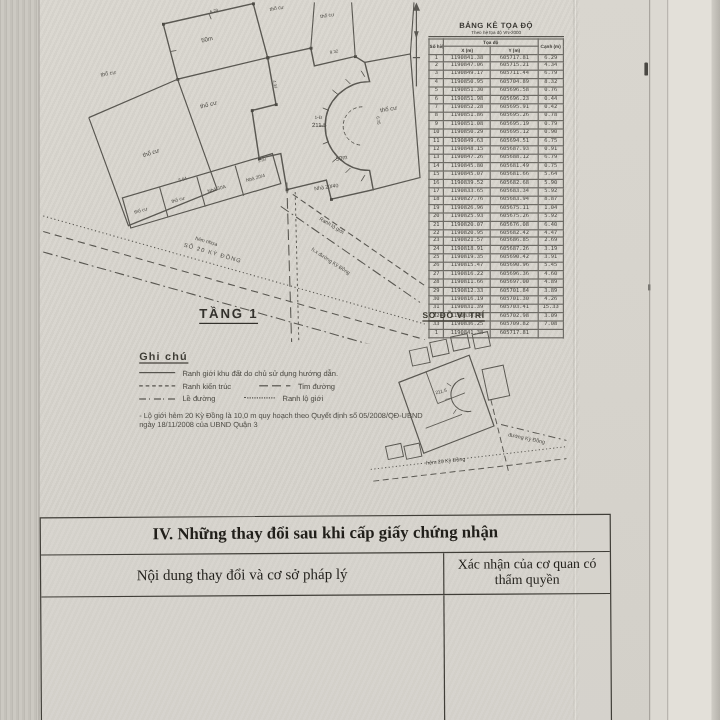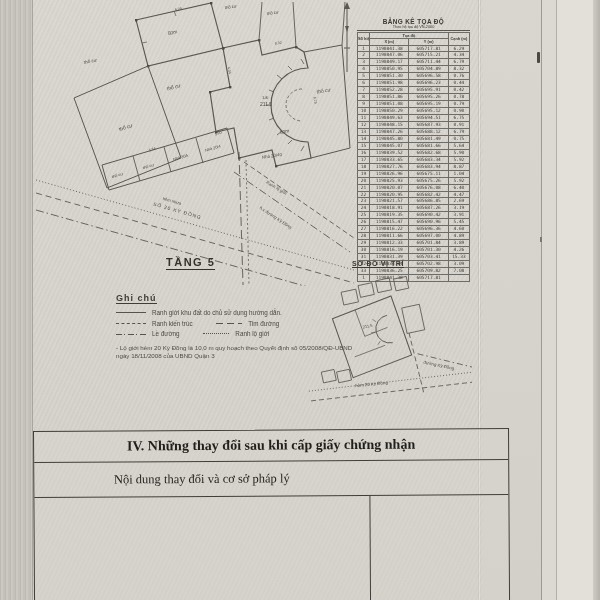--- a/index.html
+++ b/index.html
@@ -195,21 +195,21 @@
     <g fill="#4c4a44" font-family="Liberation Sans,sans-serif">
       <text font-size="3.6" transform="rotate(-13 146 10)" x="141" y="10">6.29</text>
       <text font-size="3.6" transform="rotate(78 194 70)" x="191" y="70">4.34</text>
       <text font-size="3.6" transform="rotate(-10 246 44)" x="241" y="44">8.32</text>
       <text font-size="3.6" transform="rotate(82 280 100)" x="277" y="100">6.75</text>
       <text font-size="3.6" transform="rotate(-16 120 150)" x="115" y="150">5.64</text>
       <text font-size="3.6" transform="rotate(-16 186 134)" x="181" y="134">5.90</text>
     </g>
   </svg>
 
-  <div class="floor-title">TẦNG 5</div>
+  <div class="floor-title">TẦNG 1</div>
 
   <div class="coord-wrap">
     <div class="coord-title">BẢNG KÊ TỌA ĐỘ</div>
     <div class="coord-sub">Theo hệ tọa độ VN-2000</div>
     <table class="coord">
       <colgroup>
           <col class="w-stt">
           <col class="w-x">
           <col class="w-y">
           <col class="w-c">
@@ -484,19 +484,20 @@
     <div class="lg-note">
       <div>- Lộ giới hẻm 20 Kỳ Đồng là 10,0 m quy hoạch theo Quyết định số 05/2008/QĐ-UBND</div>
       <div>ngày 18/11/2008 của UBND Quận 3</div>
     </div>
   </div>
 
   <div class="sec4">
     <div class="sec4-title">IV. Những thay đổi sau khi cấp giấy chứng nhận</div>
     <div class="sec4-cols">
       <div class="sec4-c1">Nội dung thay đổi và cơ sở pháp lý</div>
+      <div class="sec4-c2">Xác nhận của cơ quan có thẩm quyền</div>
     </div>
     <div class="sec4-body">
       <div class="sec4-b1"></div>
       <div class="sec4-b2"></div>
     </div>
   </div>
 </div>
 
 </body></html>

